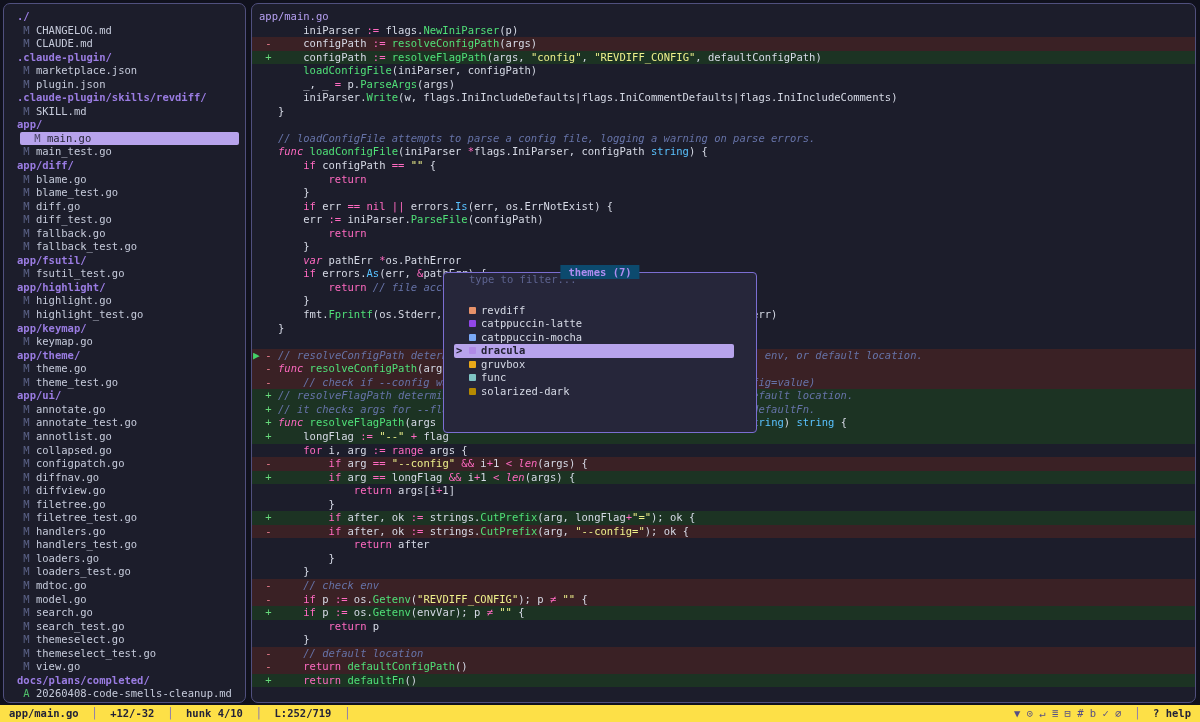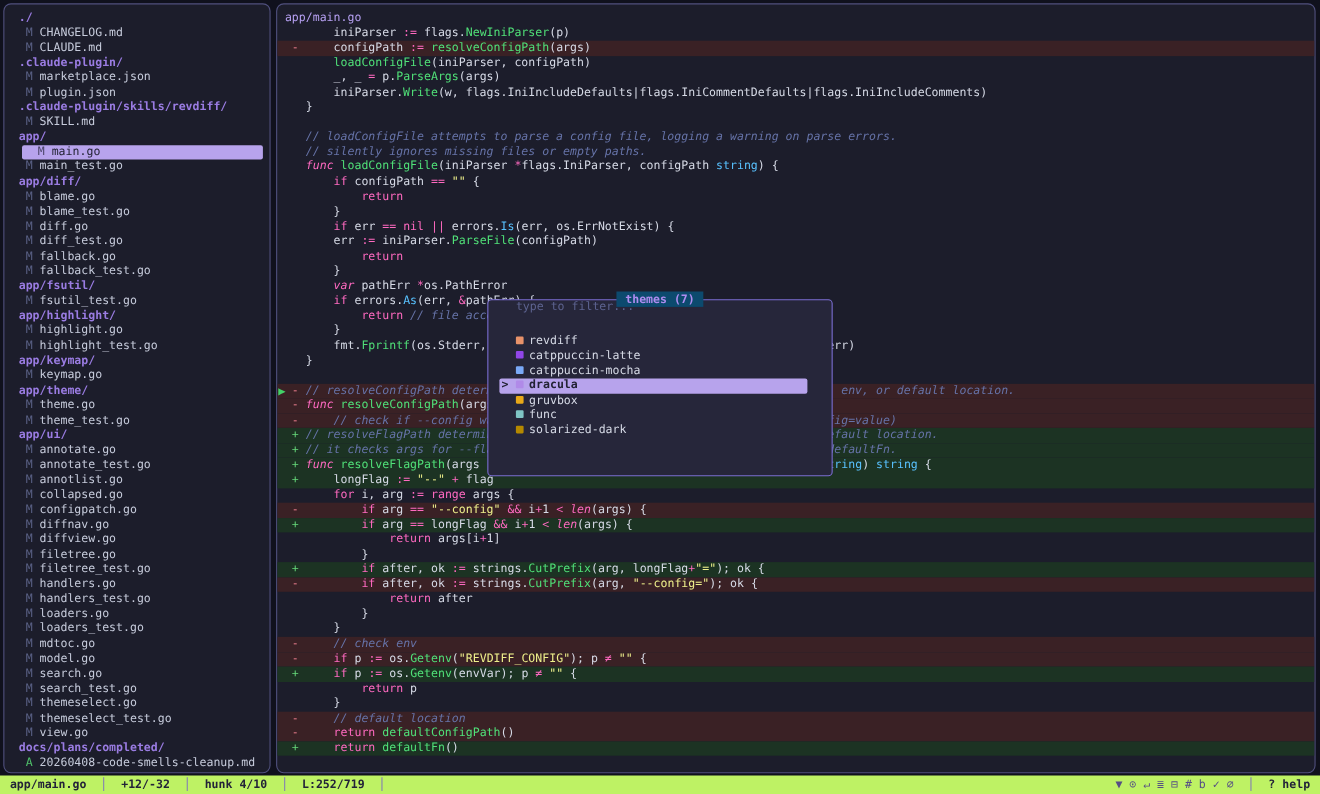--- a/index.html
+++ b/index.html
@@ -40,21 +40,21 @@
   .popup-title{position:absolute;top:-8px;left:50%;transform:translateX(-50%);background:#0c4a6e;
                padding:0 8px;color:#ae8cf0;font-weight:bold;line-height:14px;white-space:pre}
   .filter{padding-left:25px;color:#5d6390;white-space:pre}
   .tlist{margin-top:17px}
   .trow{height:13.55px;white-space:pre;margin:0 22px 0 10px;padding-left:2px;color:#d6dae6;border-radius:2px}
   .tpre{display:inline-block;width:13px}
   .sw{display:inline-block;width:7px;height:7px;border-radius:1px;margin-right:5px}
   .trow.tsel{background:#b7a3ec;color:#232334;font-weight:bold}
 
   
-  .statusbar{position:absolute;left:0;top:705px;width:1200px;height:17px;background:#bef264;color:#232338;
+  .statusbar{position:absolute;left:0;top:705px;width:1200px;height:17px;background:#fde047;color:#232338;
              font-weight:bold;white-space:pre;padding:0 9px;line-height:17px;display:flex;justify-content:space-between}
   .sb-sep{color:#7a6cc0;font-weight:normal}
   .sb-icons{color:#564e85;font-weight:normal}
 </style>
 </head>
 <body>
 
 <div class="screen">
 
   <div class="pane sidebar">
@@ -111,27 +111,27 @@
         <div class="srow dir">docs/plans/completed/</div>
         <div class="srow"><span class="st sa"> A </span><span>20260408-code-smells-cleanup.md</span></div>
       </div>
   </div>
 
   <div class="pane main">
     <div class="pane-title">app/main.go</div>
     <div id="code">
         <div class="cl ctx"><span class="c-w">       iniParser </span><span class="c-pk">:=</span><span class="c-w"> flags.</span><span class="c-gr">NewIniParser</span><span class="c-w">(p)</span></div>
         <div class="cl del"><span class="c-mkd"> -</span><span class="c-w">     configPath </span><span class="c-pk">:=</span><span class="c-w"> </span><span class="c-gr">resolveConfigPath</span><span class="c-w">(args)</span></div>
+        <div class="cl add"><span class="c-mka"> +</span><span class="c-w">     configPath </span><span class="c-pk">:=</span><span class="c-w"> </span><span class="c-gr">resolveFlagPath</span><span class="c-w">(args, </span><span class="c-yl">"config"</span><span class="c-w">, </span><span class="c-yl">"REVDIFF_CONFIG"</span><span class="c-w">, defaultConfigPath)</span></div>
         <div class="cl ctx"><span class="c-w">       </span><span class="c-gr">loadConfigFile</span><span class="c-w">(iniParser, configPath)</span></div>
         <div class="cl ctx"><span class="c-w">       _, _ </span><span class="c-pk">=</span><span class="c-w"> p.</span><span class="c-gr">ParseArgs</span><span class="c-w">(args)</span></div>
         <div class="cl ctx"><span class="c-w">       iniParser.</span><span class="c-gr">Write</span><span class="c-w">(w, flags.IniIncludeDefaults|flags.IniCommentDefaults|flags.IniIncludeComments)</span></div>
         <div class="cl ctx"><span class="c-w">   }</span></div>
         <div class="cl blank"><span class="c-w"></span></div>
         <div class="cl ctx"><span class="c-w">   </span><span class="c-cm">// loadConfigFile attempts to parse a config file, logging a warning on parse errors.</span></div>
-        <div class="cl ctx"><span class="c-w">   </span><span class="c-cm">// silently ignores missing files or empty paths.</span></div>
         <div class="cl ctx"><span class="c-w">   </span><span class="c-pki">func</span><span class="c-w"> </span><span class="c-gr">loadConfigFile</span><span class="c-w">(iniParser </span><span class="c-pk">*</span><span class="c-w">flags.IniParser, configPath </span><span class="c-cy">string</span><span class="c-w">) {</span></div>
         <div class="cl ctx"><span class="c-w">       </span><span class="c-pk">if</span><span class="c-w"> configPath </span><span class="c-pk">==</span><span class="c-w"> </span><span class="c-yl">""</span><span class="c-w"> {</span></div>
         <div class="cl ctx"><span class="c-w">           </span><span class="c-pk">return</span></div>
         <div class="cl ctx"><span class="c-w">       }</span></div>
         <div class="cl ctx"><span class="c-w">       </span><span class="c-pk">if</span><span class="c-w"> err </span><span class="c-pk">==</span><span class="c-w"> </span><span class="c-pk">nil</span><span class="c-w"> </span><span class="c-pk">||</span><span class="c-w"> errors.</span><span class="c-cy">Is</span><span class="c-w">(err, os.ErrNotExist) {</span></div>
         <div class="cl ctx"><span class="c-w">       err </span><span class="c-pk">:=</span><span class="c-w"> iniParser.</span><span class="c-gr">ParseFile</span><span class="c-w">(configPath)</span></div>
         <div class="cl ctx"><span class="c-w">           </span><span class="c-pk">return</span></div>
         <div class="cl ctx"><span class="c-w">       }</span></div>
         <div class="cl ctx"><span class="c-w">       </span><span class="c-pki">var</span><span class="c-w"> pathErr </span><span class="c-pk">*</span><span class="c-w">os.PathError</span></div>
         <div class="cl ctx"><span class="c-w">       </span><span class="c-pk">if</span><span class="c-w"> errors.</span><span class="c-cy">As</span><span class="c-w">(err, </span><span class="c-pk">&amp;</span><span class="c-w">pathErr) {</span></div>

